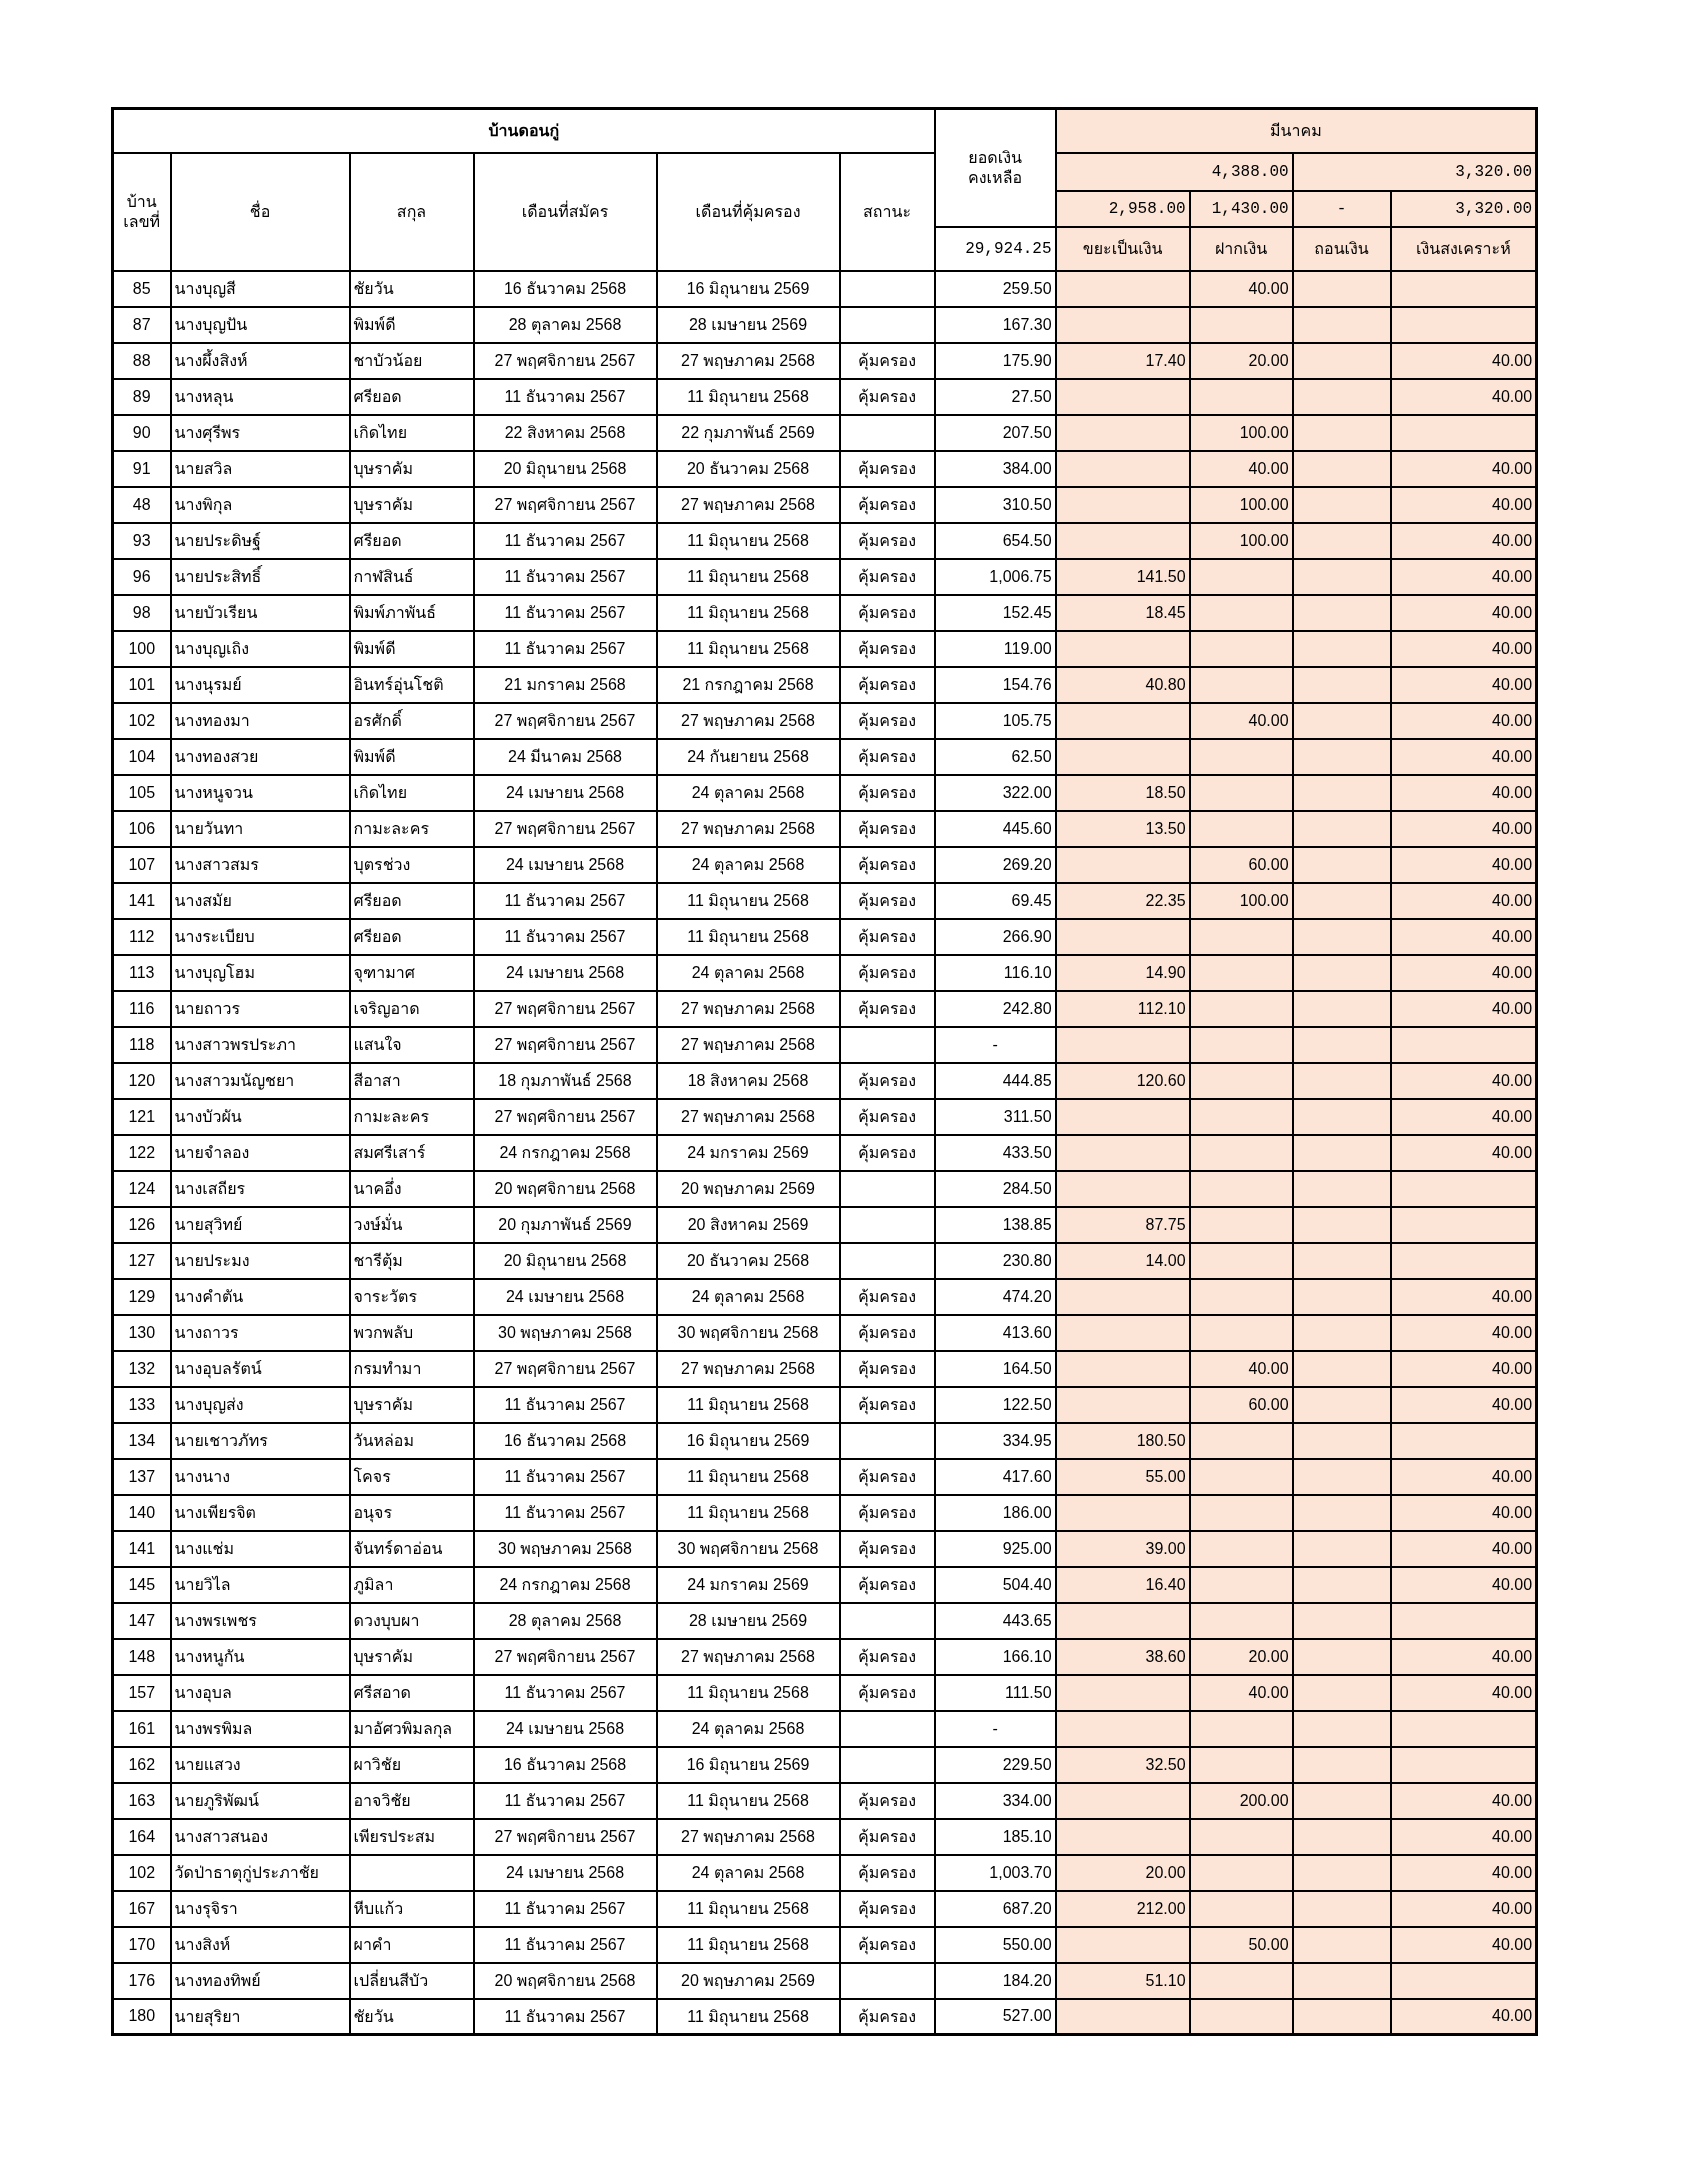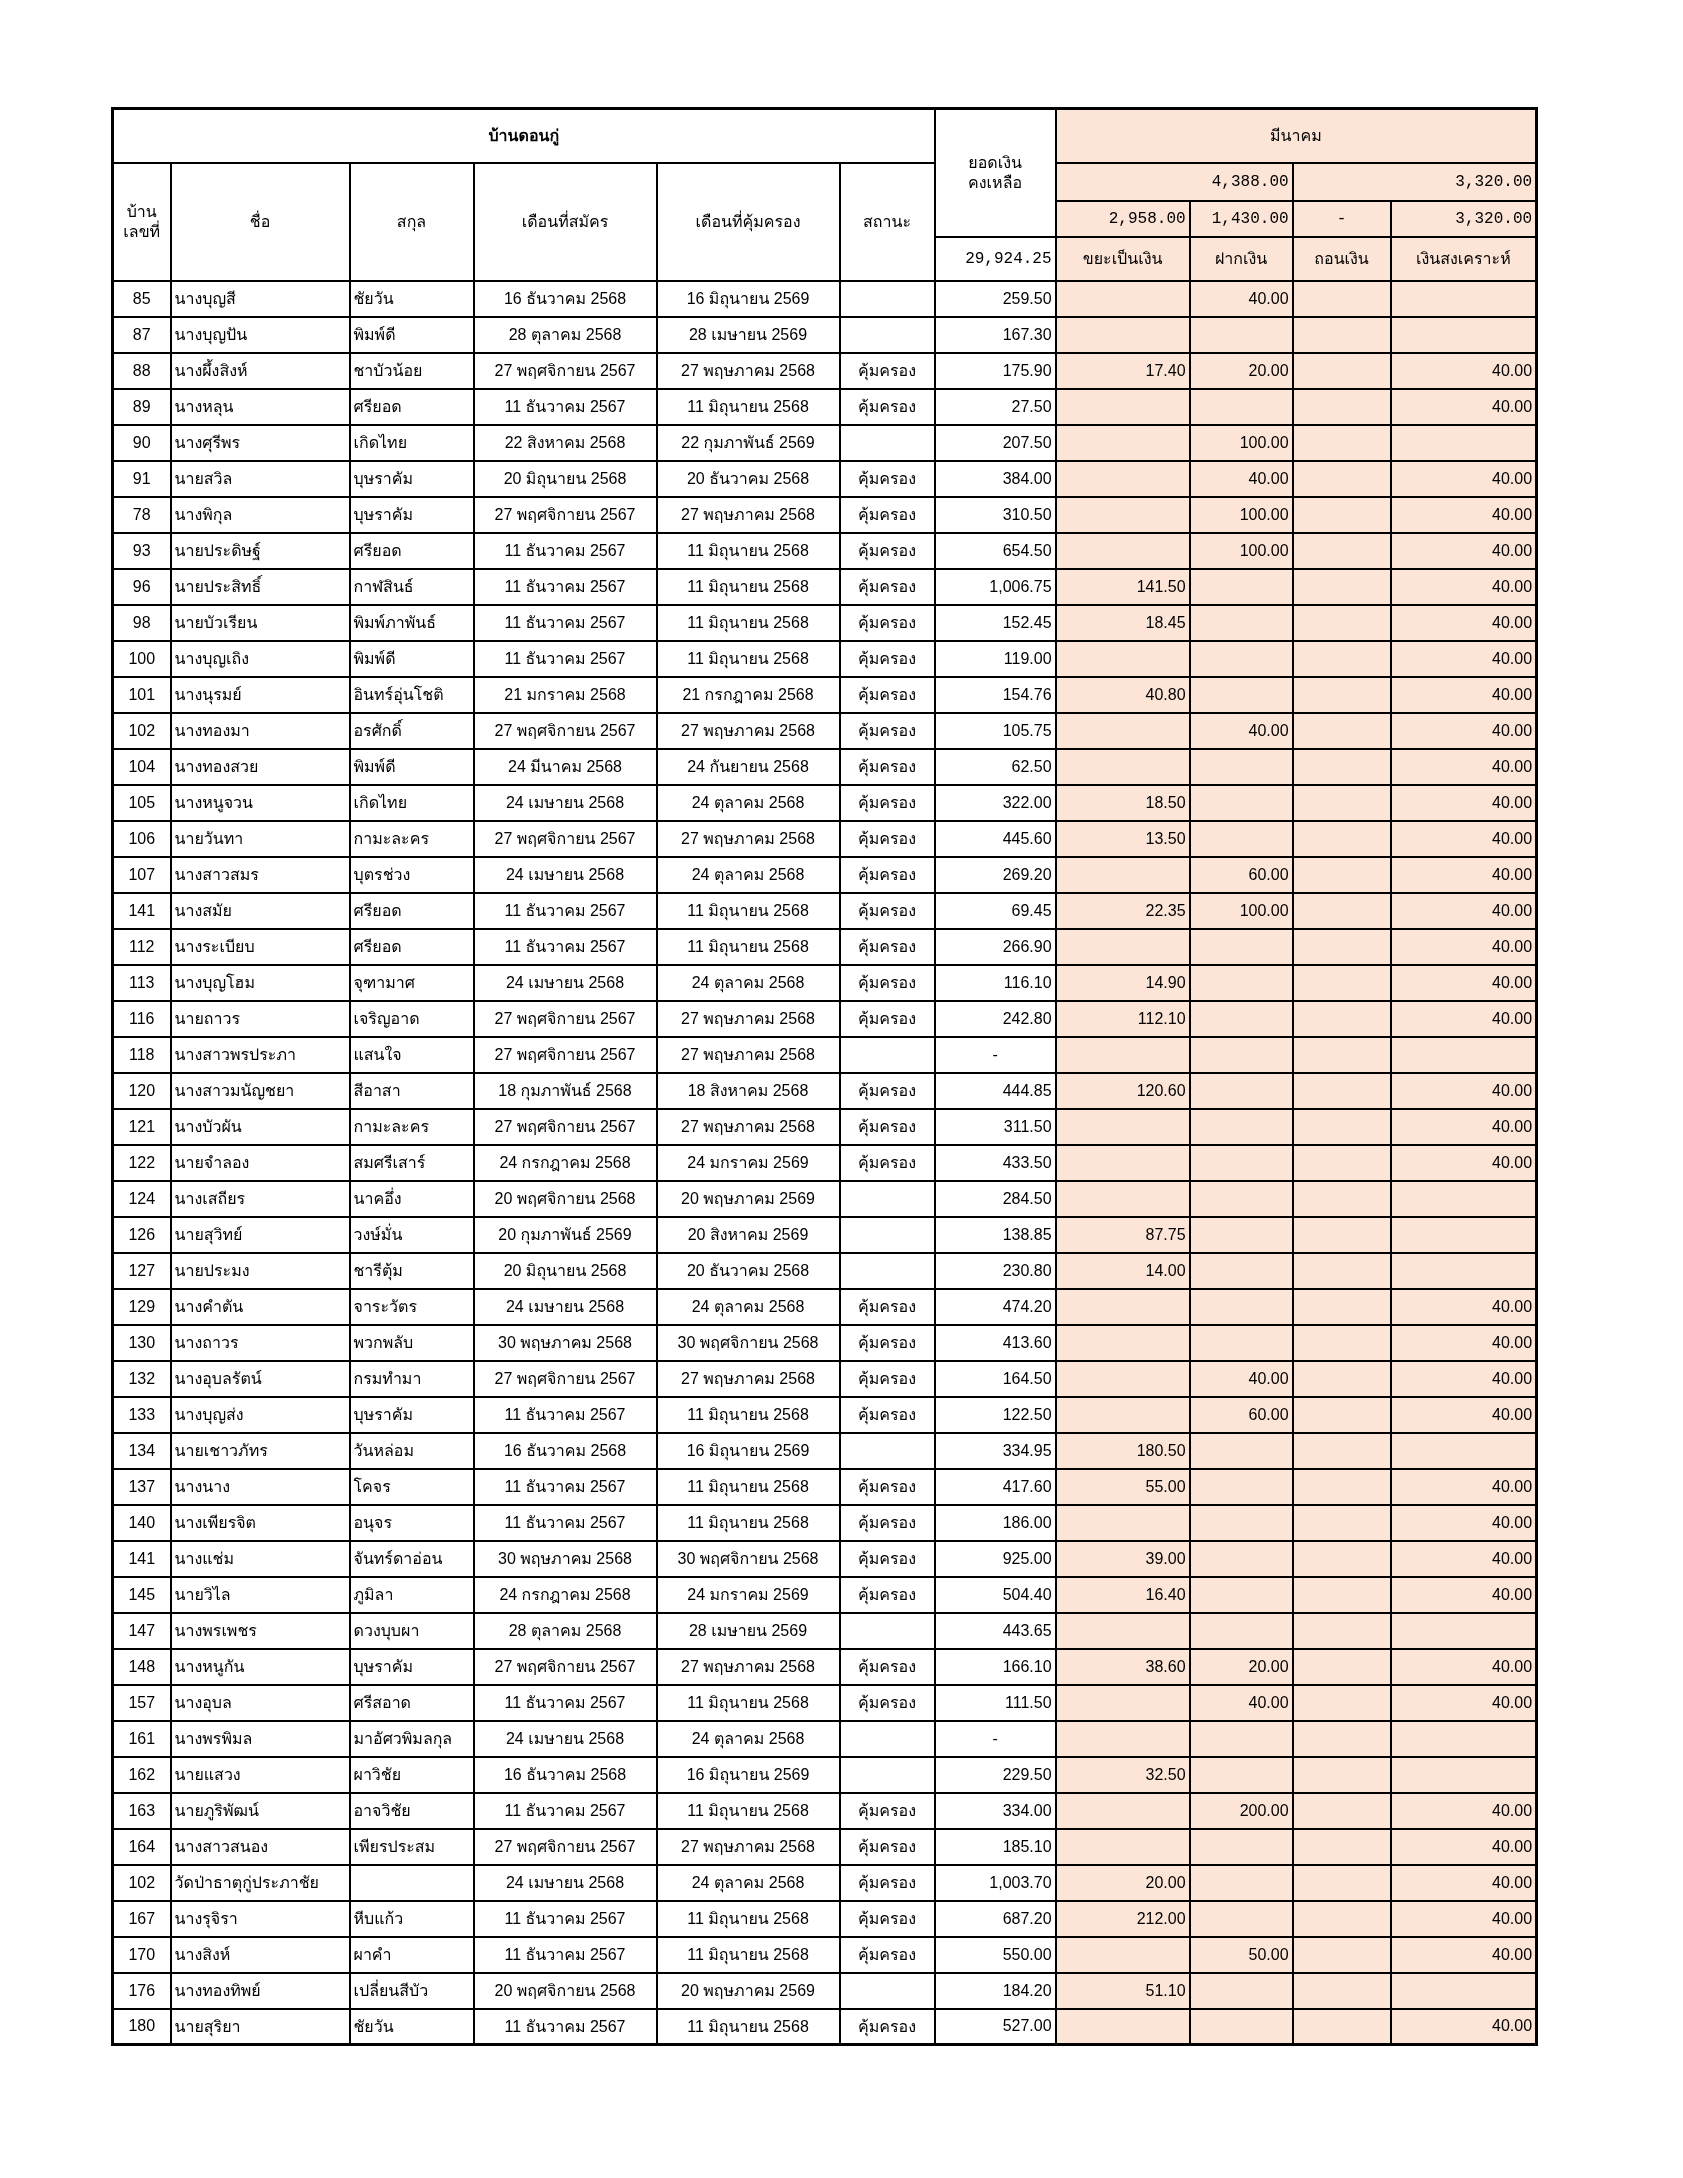--- a/index.html
+++ b/index.html
@@ -19,21 +19,21 @@
     border:3px solid var(--border);
   }
   table.sheet td{
     border:2px solid var(--border);
     font-size:16px;
     overflow:hidden;
     white-space:nowrap;
     padding:0 3px;
     background:#fff;
   }
-  tr.hr1{height:54px;} tr.hr2{height:38px;} tr.hr3{height:36px;} tr.hr4{height:44px;}
+  tr.hr1{height:44px;} tr.hr2{height:38px;} tr.hr3{height:36px;} tr.hr4{height:44px;}
   tbody tr{height:36px;}
   .title{font-size:21px;font-weight:bold;text-align:center;}
   .hdr{text-align:center;font-size:17px;line-height:1.25;}
   .month{font-size:18px;font-weight:normal;}
   .peach{background:var(--peach) !important;}
   .num{text-align:right;padding-right:10px;font-size:17px;font-family:Liberation Mono, monospace;}
   .dash{text-align:center !important;}
   .c0{text-align:center;}
   .c1,.c2{text-align:left;padding-left:5px;}
   .c3,.c4,.c5{text-align:center;}
@@ -165,21 +165,21 @@
         <td class="c3">20 มิถุนายน 2568</td>
         <td class="c4">20 ธันวาคม 2568</td>
         <td class="c5">คุ้มครอง</td>
         <td class="c6">384.00</td>
         <td class="c7 peach"></td>
         <td class="c8 peach">40.00</td>
         <td class="c9 peach"></td>
         <td class="c10 peach">40.00</td>
       </tr>
       <tr>
-        <td class="c0">78</td>
+        <td class="c0">48</td>
         <td class="c1">นางพิกุล</td>
         <td class="c2">บุษราคัม</td>
         <td class="c3">27 พฤศจิกายน 2567</td>
         <td class="c4">27 พฤษภาคม 2568</td>
         <td class="c5">คุ้มครอง</td>
         <td class="c6">310.50</td>
         <td class="c7 peach"></td>
         <td class="c8 peach">100.00</td>
         <td class="c9 peach"></td>
         <td class="c10 peach">40.00</td>

